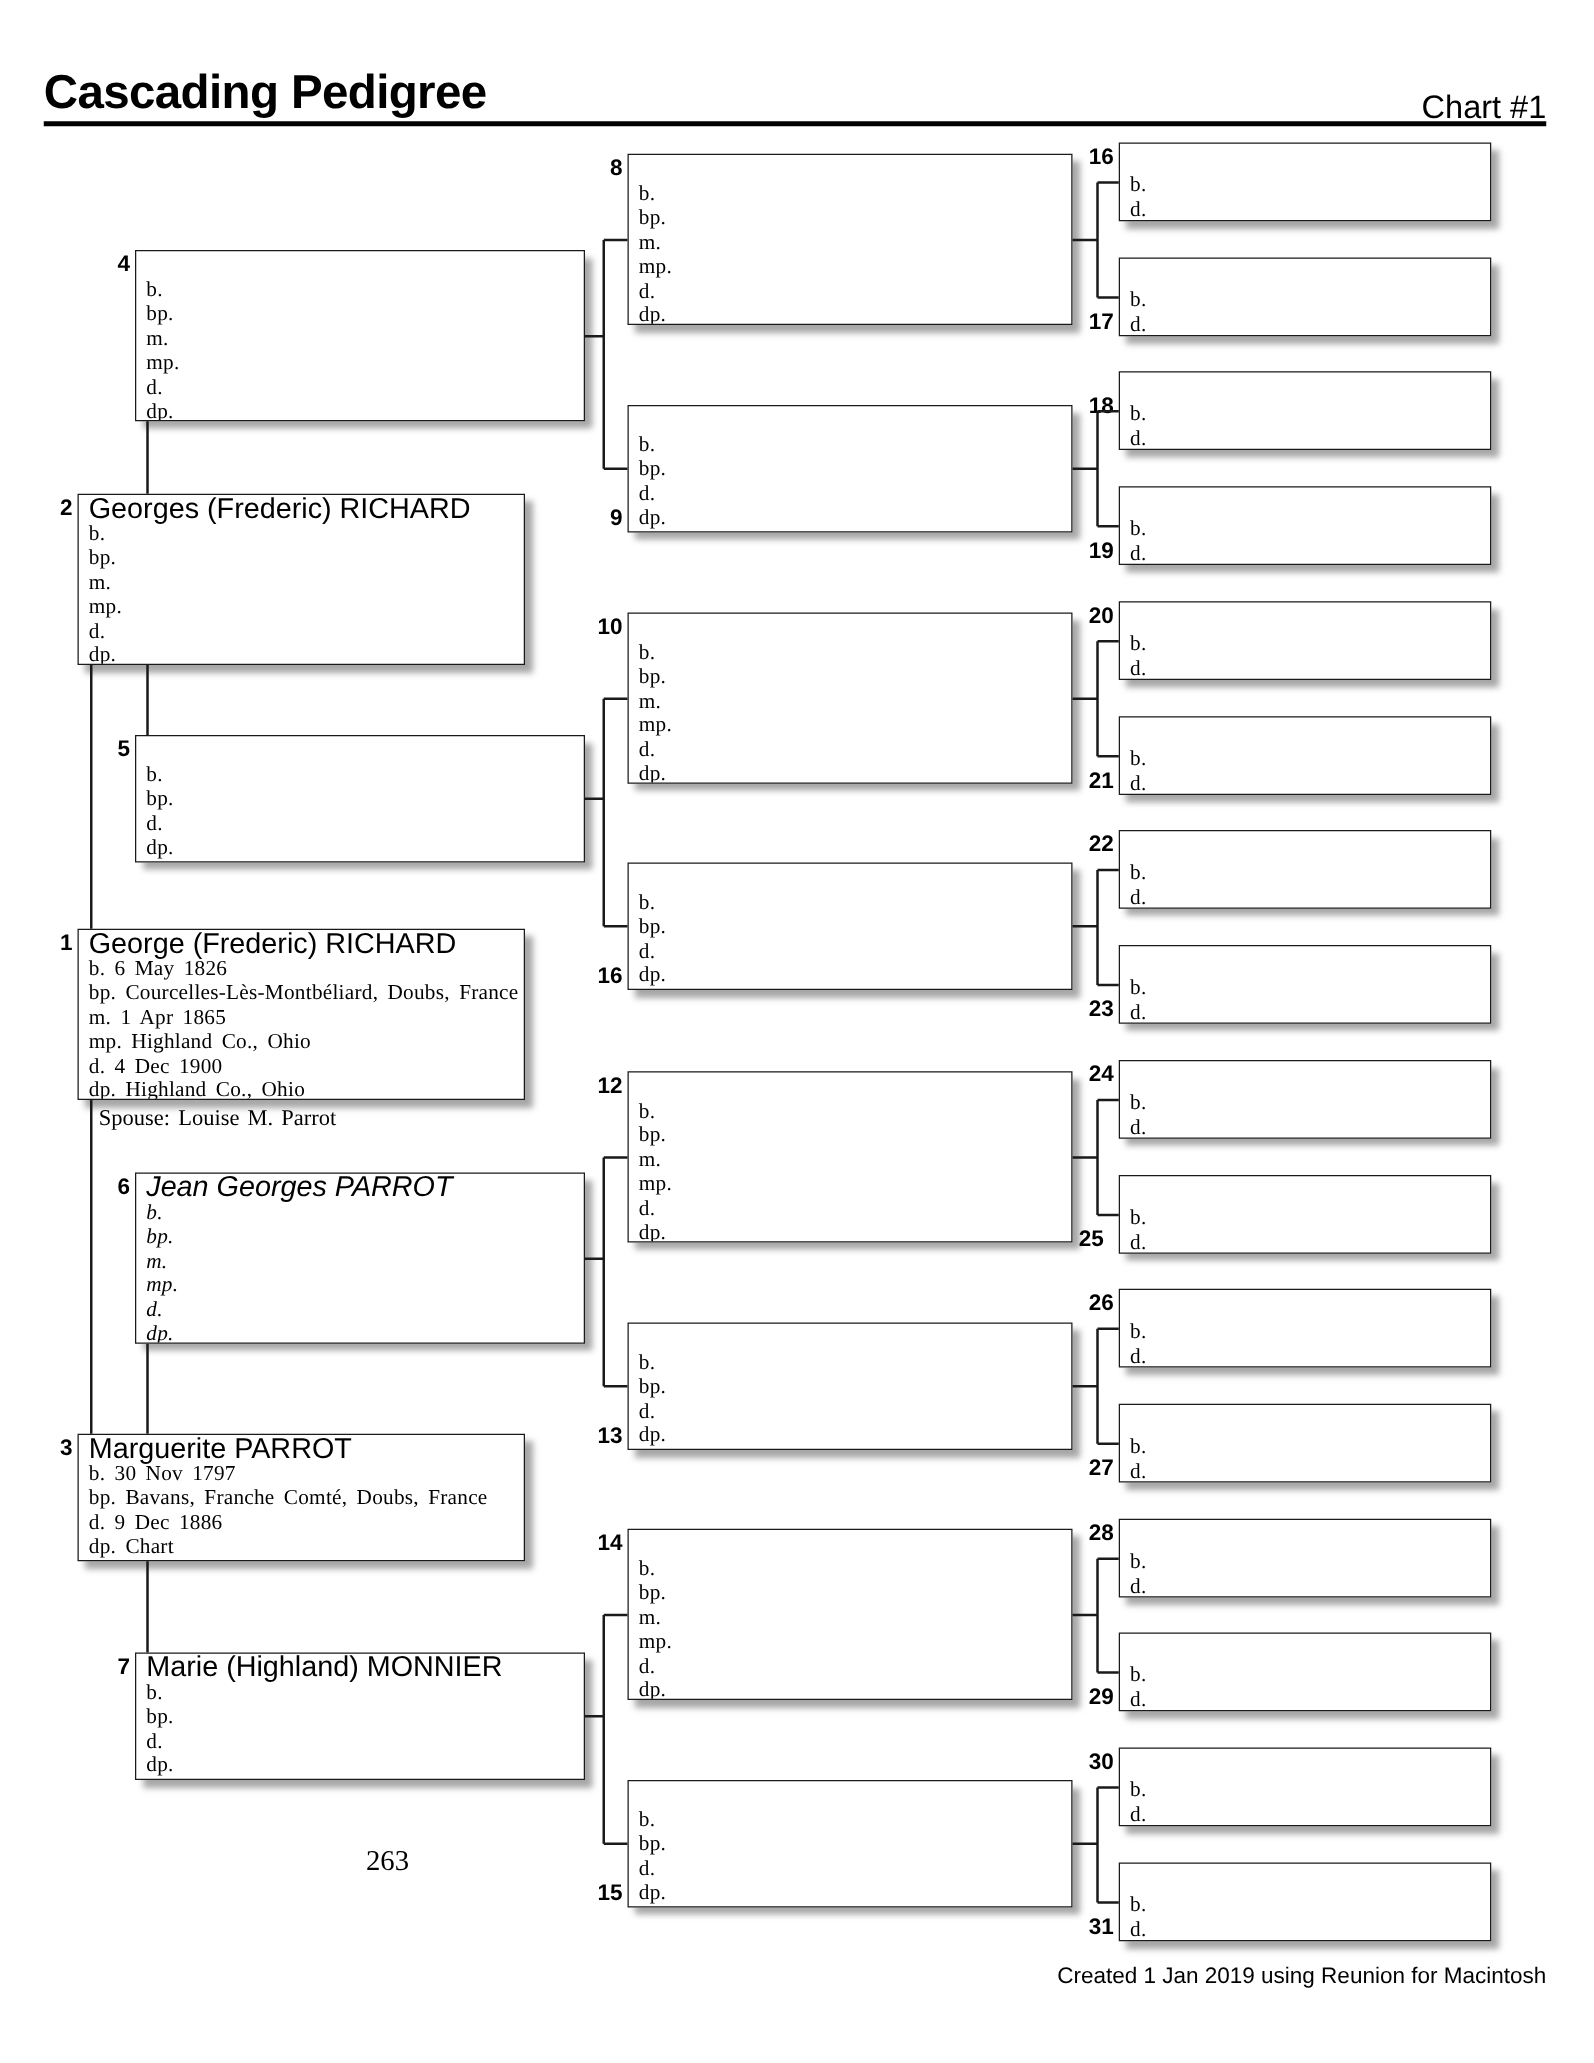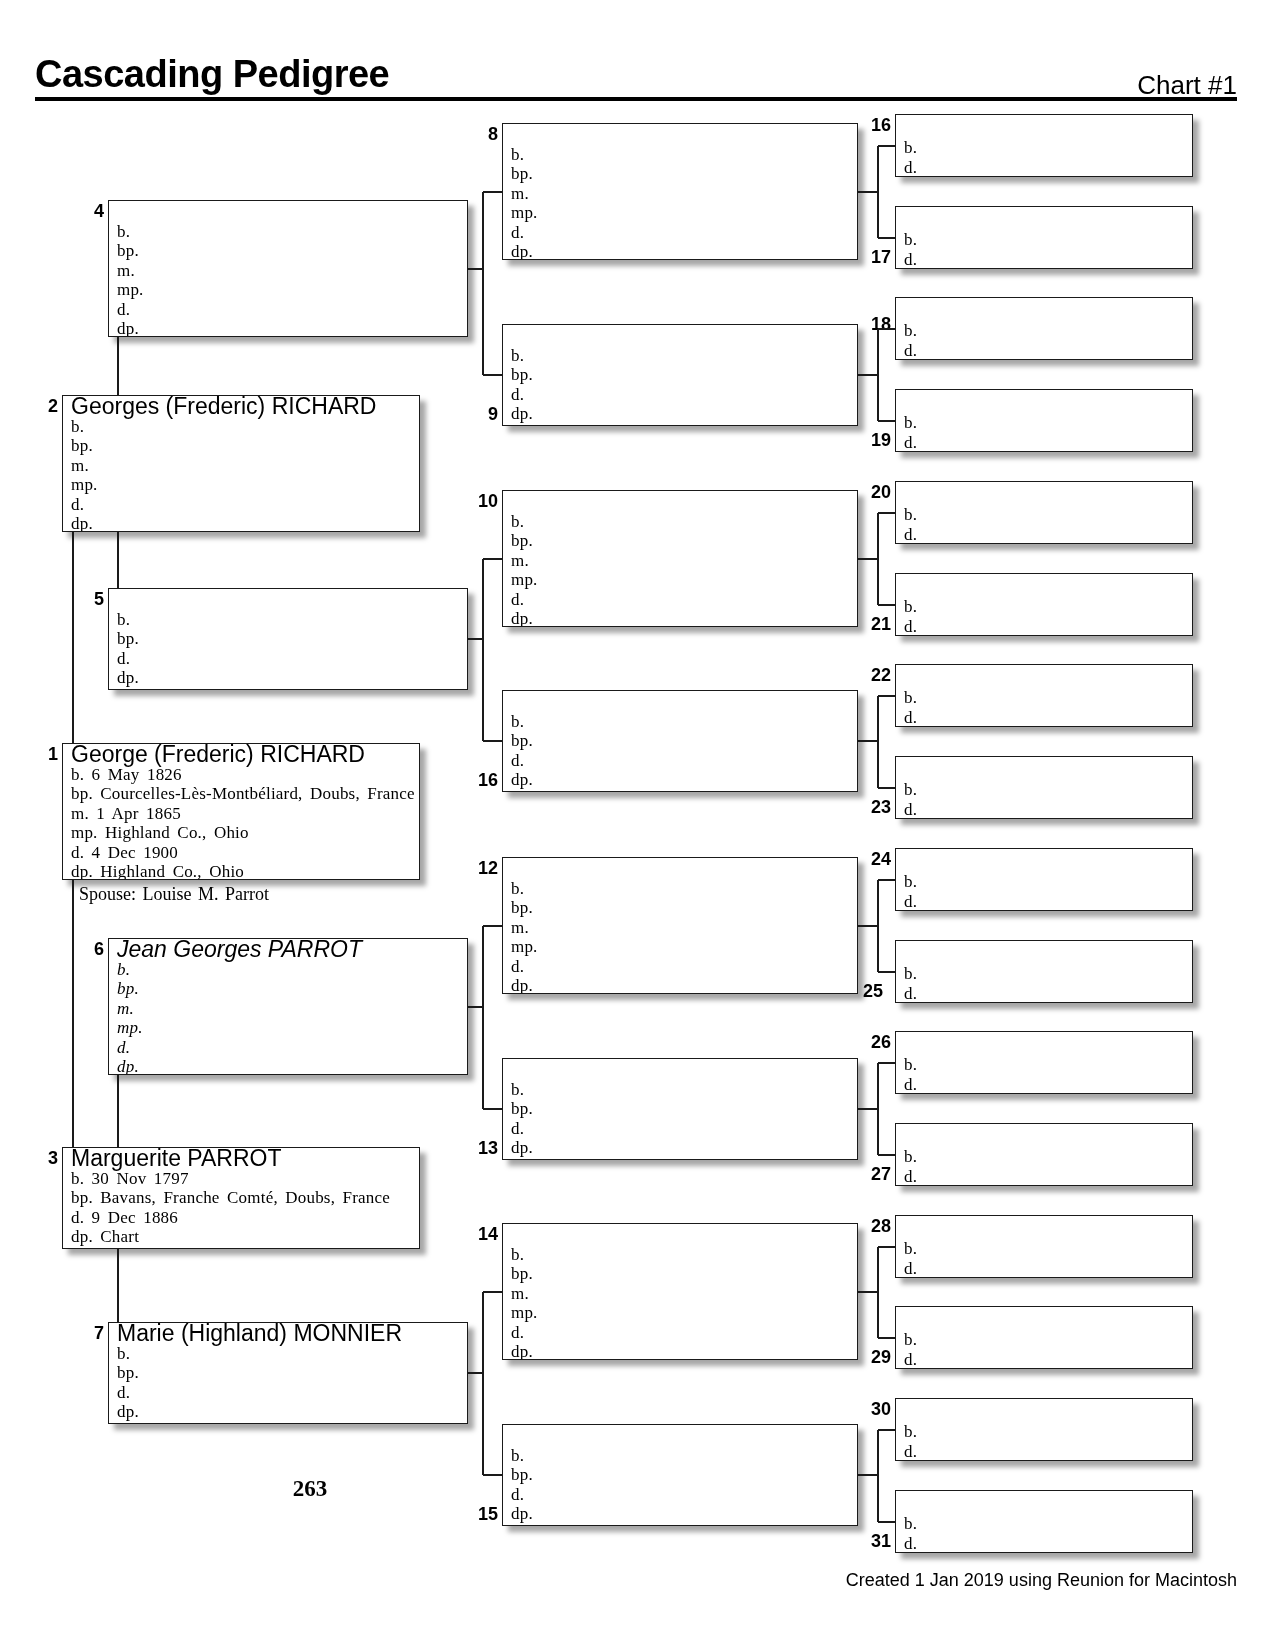--- a/index.html
+++ b/index.html
@@ -15,21 +15,21 @@
   }
   .title-rule { position:absolute; left:35px; top:97px; width:1202px; height:4px; background:#000; }
   .chart-label { position:absolute; right:38px; top:70px; font-size:26px; white-space:nowrap; }
 
   .spouse {
     position:absolute; left:79px; top:884px;
     font-family:"Liberation Serif", serif; font-size:18px; word-spacing:2px; white-space:nowrap;
   }
   .page-number {
     position:absolute; left:265px; top:1476px; width:90px; text-align:center;
-    font-family:"Liberation Serif", serif; font-size:23px; font-weight:bold;
+    font-family:"Liberation Serif", serif; font-size:23px; font-weight:normal;
   }
   .footer { position:absolute; right:38px; top:1570px; font-size:18px; white-space:nowrap; }
 
   .pbox {
     position:absolute; box-sizing:border-box; background:#fff;
     border:1.5px solid #1a1a1a; box-shadow:6px 6px 5px rgba(0,0,0,0.35);
     padding:1px 2px 0 8px; overflow:hidden;
   }
   .pname { font-size:23px; line-height:19.5px; white-space:nowrap; min-height:19.5px; }
   .pfield {

